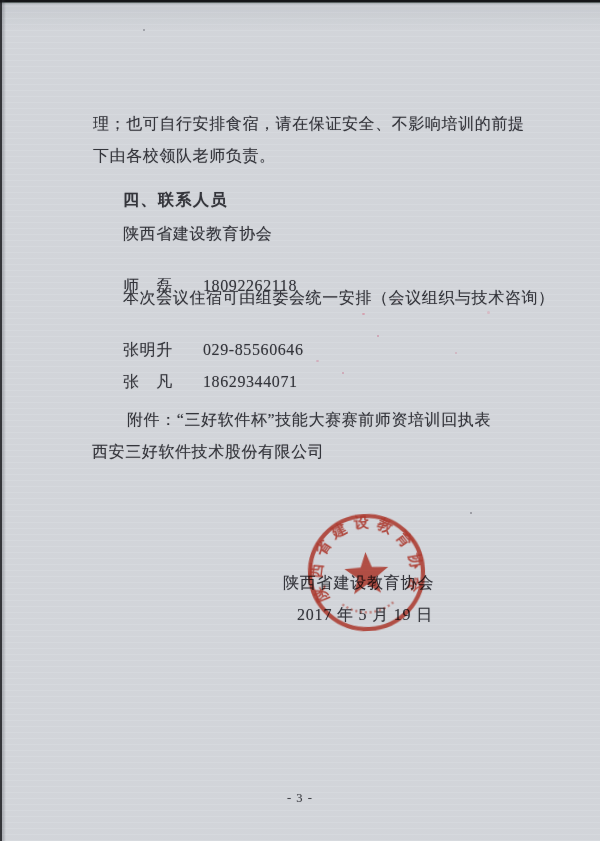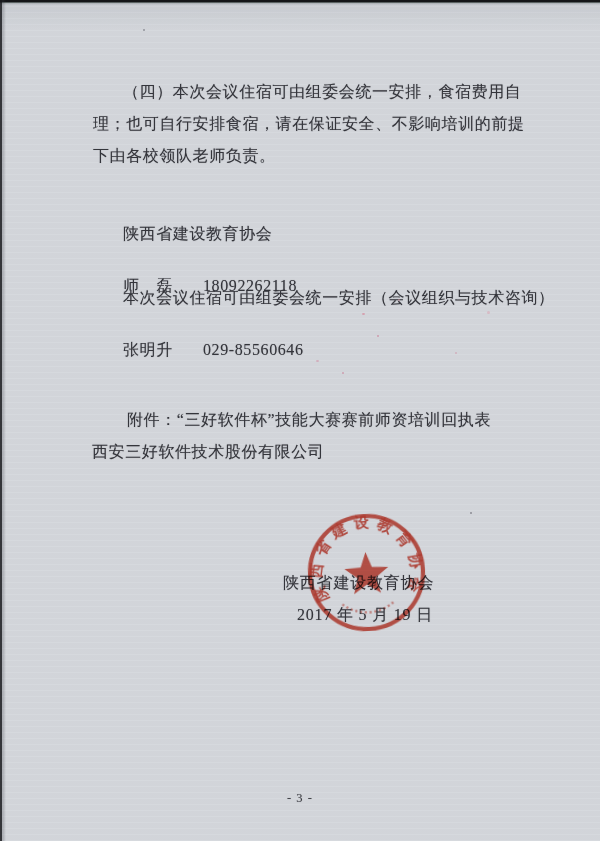--- a/index.html
+++ b/index.html
@@ -54,37 +54,40 @@
   .speck{position:absolute;border-radius:50%;}
 </style>
 </head>
 <body>
 
 <div class="page">
 
   <div class="edge-top"></div>
   <div class="edge-left"></div>
 
-  <div class="line" style="left:123px;top:82px">（四）本次会议住宿可由组委会统一安排，食宿费用自</div>
   <div class="line" style="left:93px;top:146px">下由各校领队老师负责。</div>
   <div class="line" style="left:93px;top:114px">理；也可自行安排食宿，请在保证安全、不影响培训的前提</div>
 
+  <div class="line heading" style="left:123px;top:190px">四、联系人员</div>
 
   <div class="line" style="left:123px;top:224px">陕西省建设教育协会</div>
 
   <div class="line" style="left:123px;top:256px">
     <span class="cname">师　磊</span><span class="cphone">18092262118</span>
   </div>
 
   <div class="line" style="left:123px;top:288px">本次会议住宿可由组委会统一安排（会议组织与技术咨询）</div>
 
   <div class="line" style="left:123px;top:320px">
     <span class="cname">张明升</span><span class="cphone">029-85560646</span>
   </div>
 
+  <div class="line" style="left:123px;top:352px">
+    <span class="cname">张　凡</span><span class="cphone">18629344071</span>
+  </div>
 
   <div class="line" style="left:127px;top:410px">附件：“三好软件杯”技能大赛赛前师资培训回执表</div>
   <div class="line" style="left:92px;top:442px">西安三好软件技术股份有限公司</div>
 
   <div class="line sig" style="left:283px;top:573px">陕西省建设教育协会</div>
   <div class="line sig" style="left:297px;top:605px">2017 年 5 月 19 日</div>
 
   <div class="seal">
     <svg width="121" height="121" viewBox="0 0 121 121">
       <circle cx="60.5" cy="60.5" r="56.5" fill="none" stroke-width="4.2" stroke-opacity="0.88" stroke="#cc3526"></circle>

